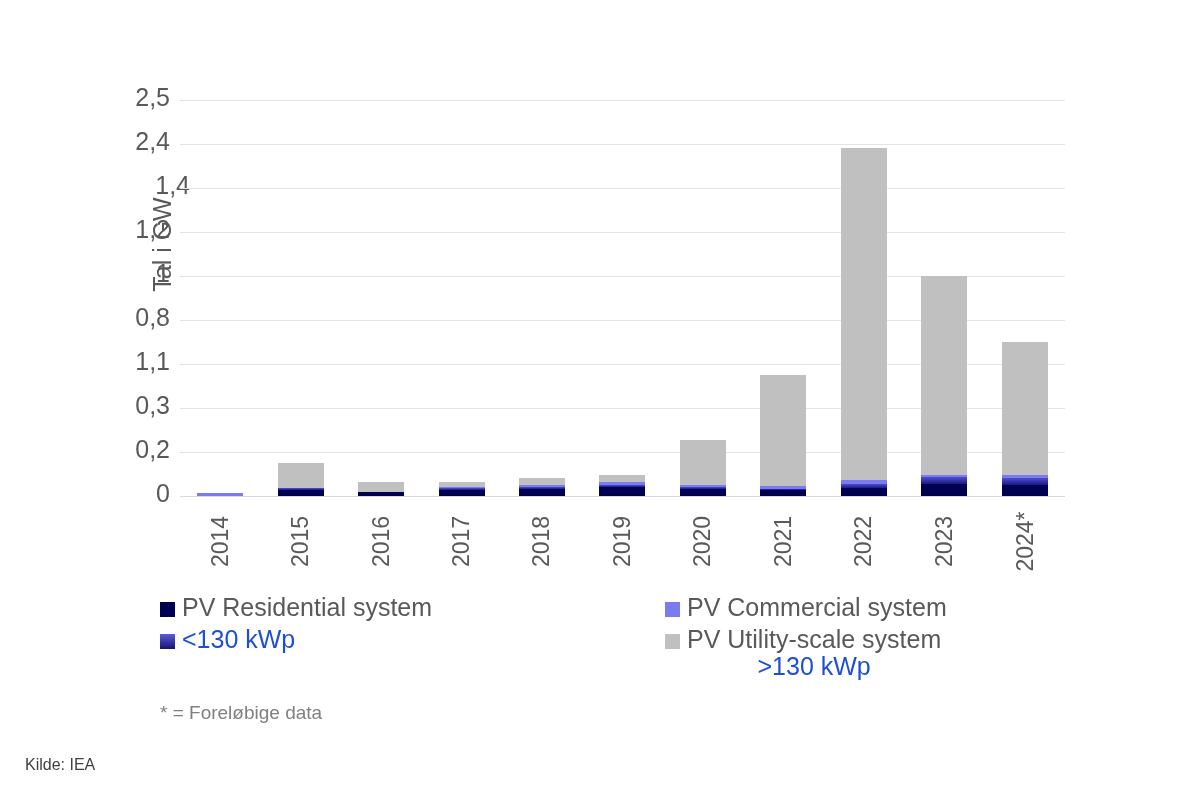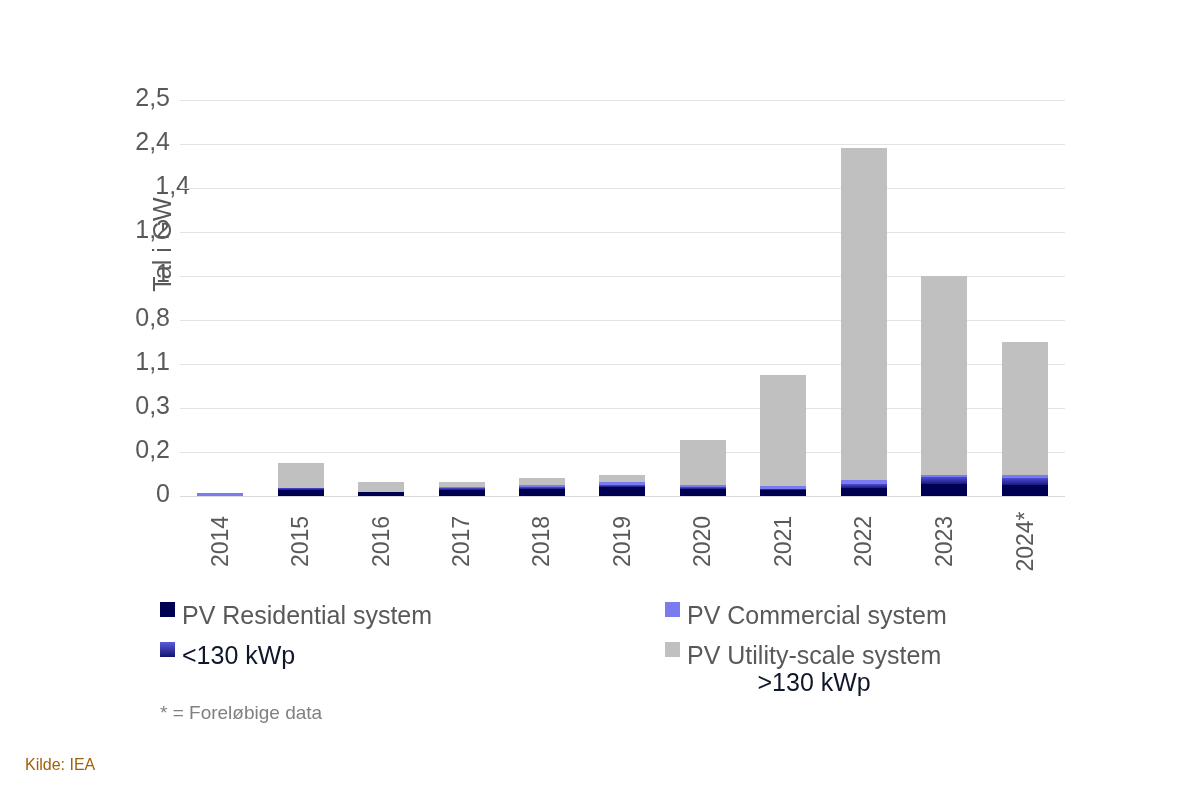--- a/index.html
+++ b/index.html
@@ -56,30 +56,30 @@
   .legend-row{display:flex;width:880px;margin-bottom:4px;}
   .legend-col{width:505px;display:flex;align-items:flex-start;}
   .legend-col.right{width:375px;}
   .swatch{
     width:15px;height:15px;flex:0 0 15px;margin-top:8px;margin-right:7px;
   }
   .swatch.residential{background:#000052;}
   .swatch.distributed{background:linear-gradient(to top,#14146e,#5b5be0);}
   .swatch.commercial{background:#7b7bf0;}
   .swatch.utility{background:#c0c0c0;}
-  .legend-text{font-size:25px;color:#595959;line-height:1.1;margin-top:8px;}
-  .legend-sub{display:block;text-align:center;font-size:25px;color:#0f172a;}
+  .legend-text{font-size:25px;color:#595959;line-height:1.1;}
+  .legend-sub{display:block;text-align:center;font-size:25px;color:#1d4ed8;}
 
   .footnote{
     position:absolute;left:160px;top:702px;
     font-size:19px;color:#808080;
   }
   .source{
     position:absolute;left:25px;top:756px;
-    font-size:16px;color:#a16207;
+    font-size:16px;color:#404040;
   }
 </style>
 </head>
 <body>
 
 <div class="chart-root">
 
   <div class="ylabel">Tal i GW</div>
 
   <div id="yticks">

